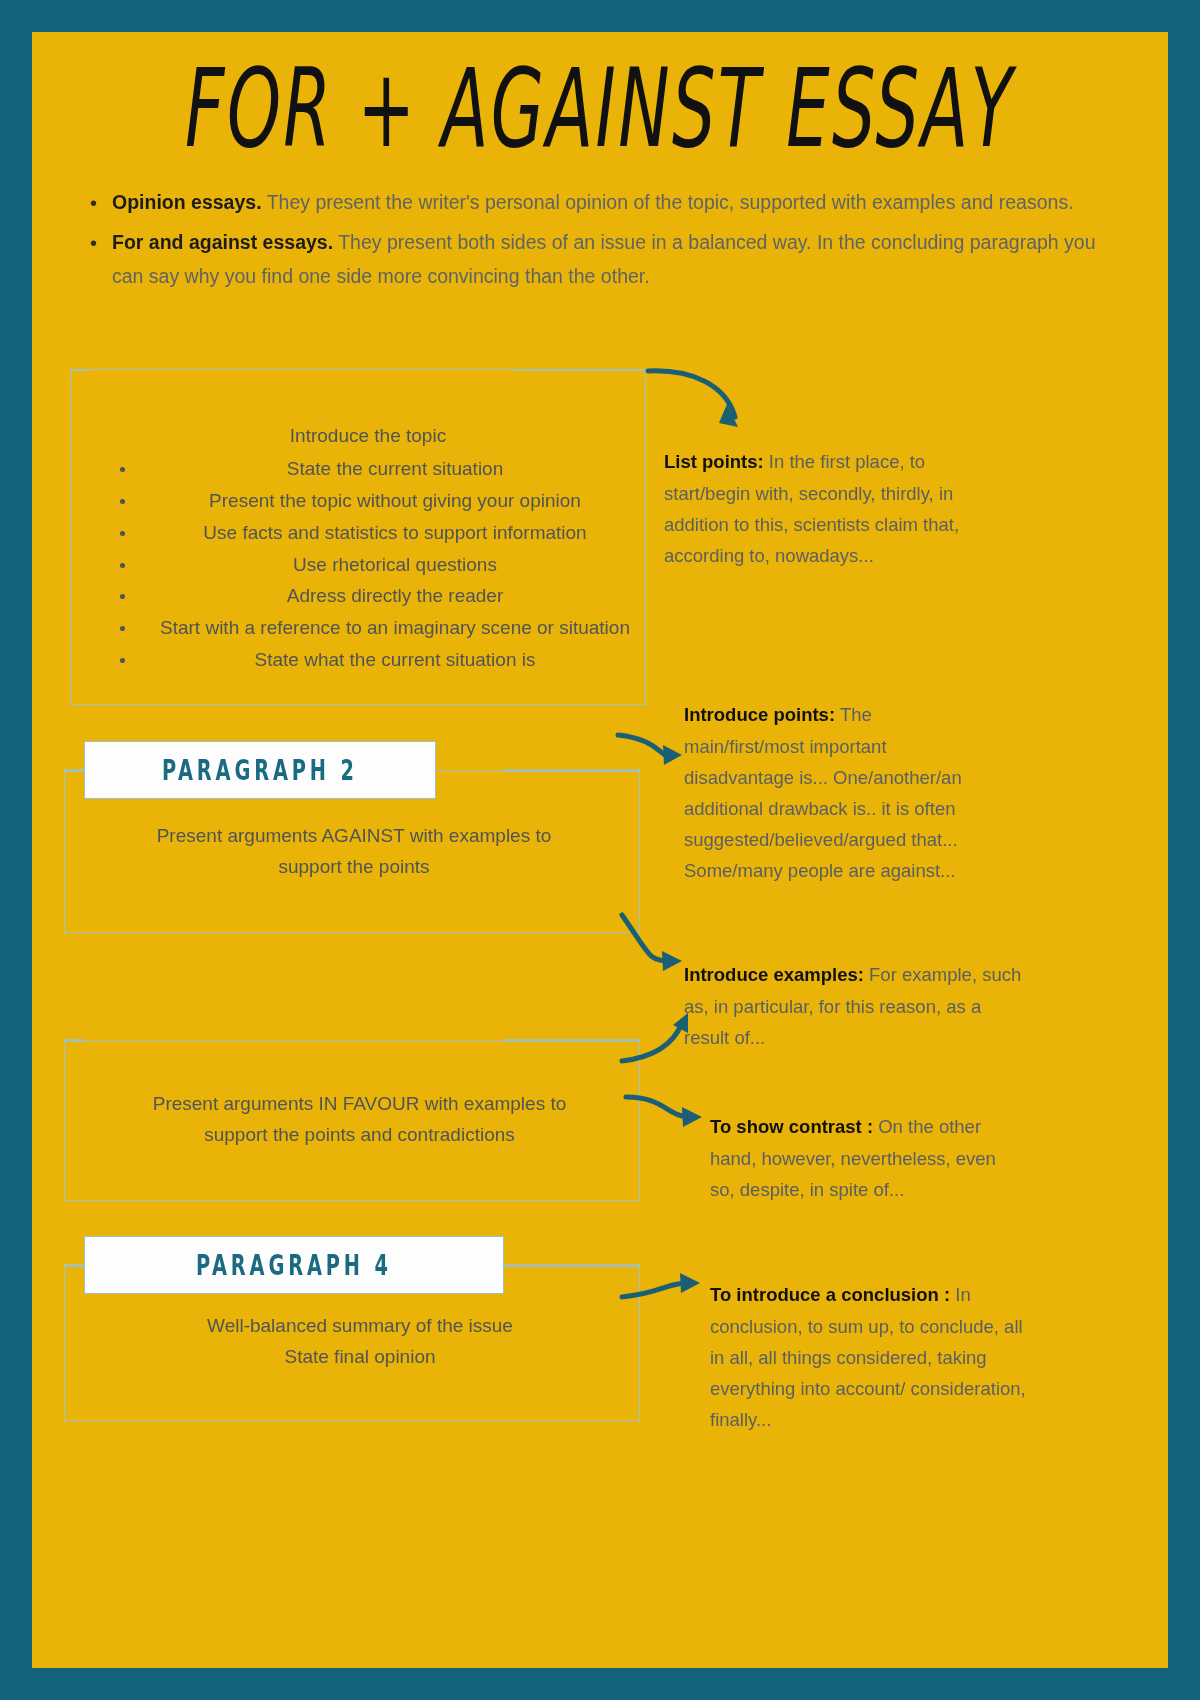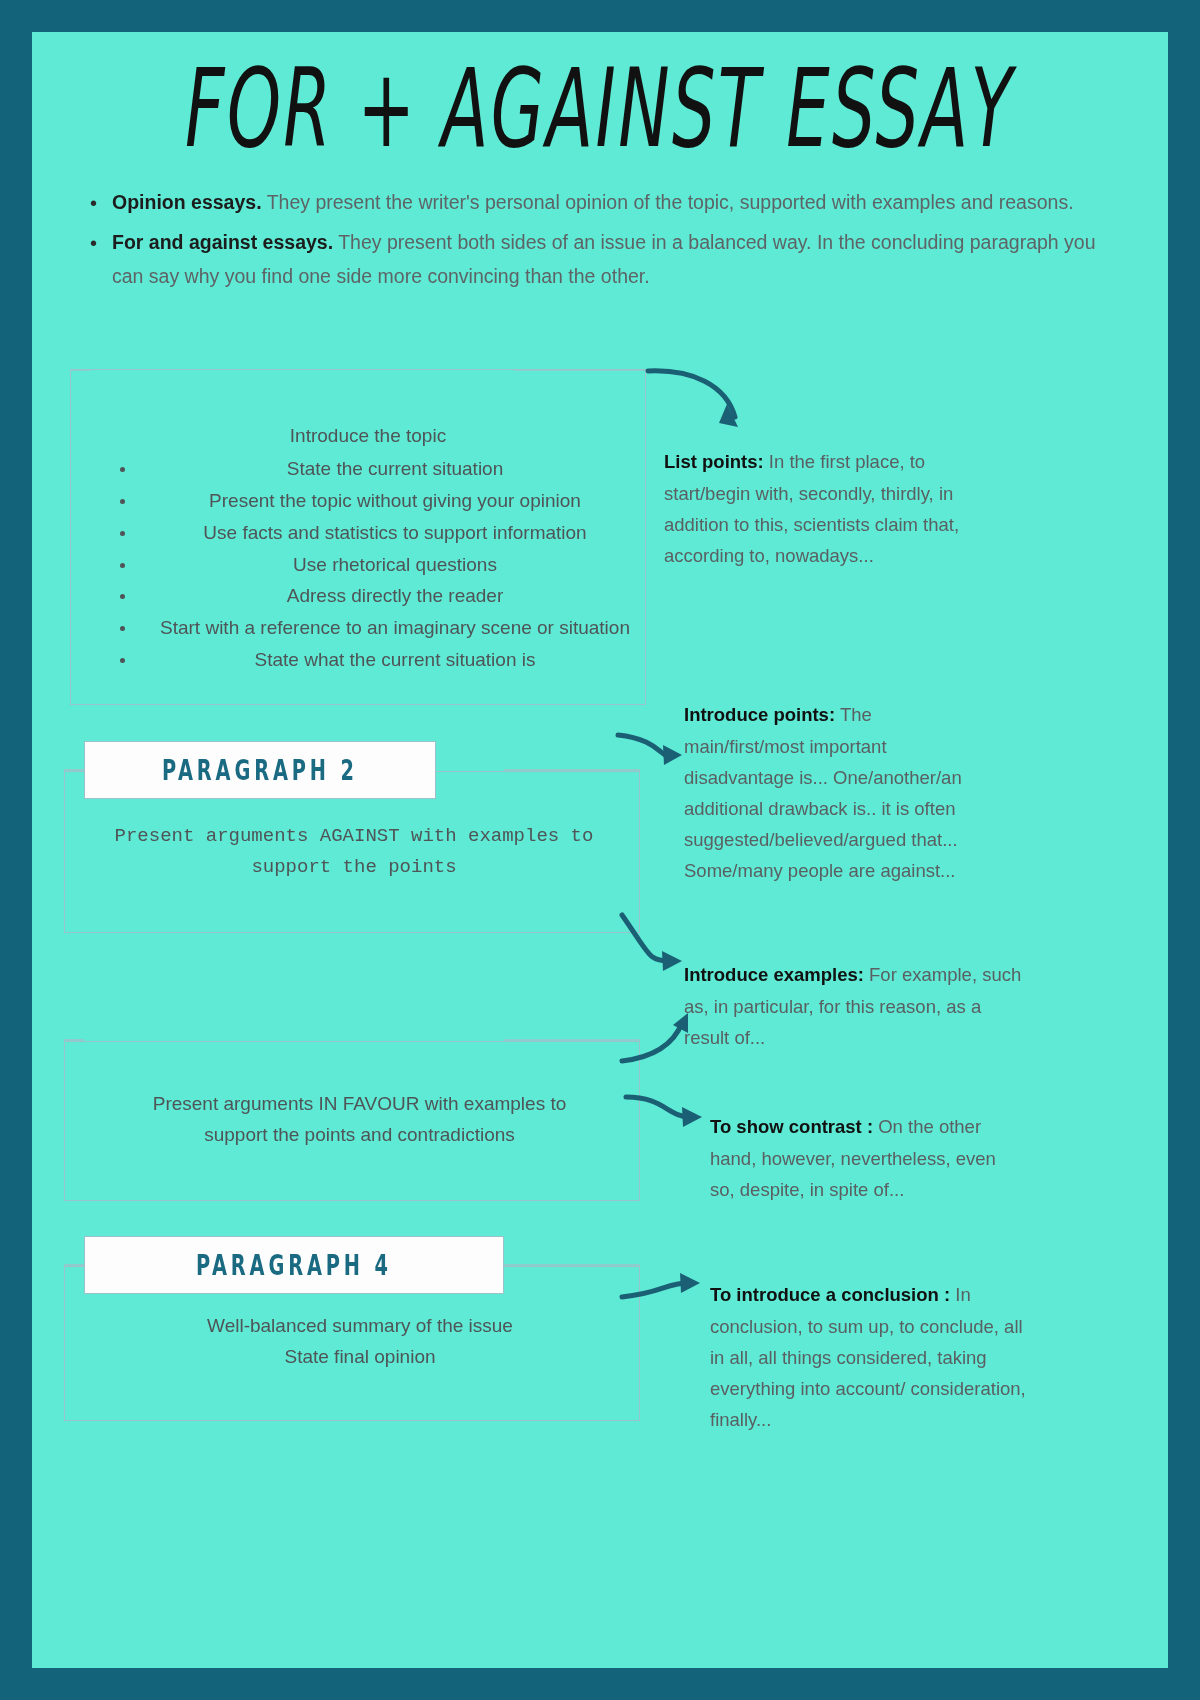--- a/index.html
+++ b/index.html
@@ -16,21 +16,21 @@
     overflow: hidden;
   }
 
   
   #page {
     position: absolute;
     left: 32px;
     top: 32px;
     width: 1136px;
     height: 1636px;
-    background: #5eead4;
+    background: #eab308;
     overflow: hidden;
   }
 
   
   #title {
     text-align: center;
     font-family: "Liberation Sans Narrow", "DejaVu Sans", sans-serif;
     font-size: 88px;
     line-height: 1.0;
     font-style: italic;
@@ -177,21 +177,21 @@
         <li>Adress directly the reader</li>
         <li>Start with a reference to an imaginary scene or situation</li>
         <li>State what the current situation is</li>
       </ul>
     </div>
 
     <div class="pbox" style="left:32px; top:440px; width:576px; height:162px;"></div>
     <div class="phead" style="left:52px; top:410px; width:352px; height:58px;">
       <span>PARAGRAPH 2</span>
     </div>
-    <div class="pbody" style="left:52px; top:490px; width:540px;font-family:Liberation Mono, monospace;">
+    <div class="pbody" style="left:52px; top:490px; width:540px;">
       <div>Present arguments AGAINST with examples to</div>
       <div>support the points</div>
     </div>
 
     <div class="pbox" style="left:32px; top:710px; width:576px; height:160px;"></div>
     <div class="pbody" style="left:55px; top:758px; width:545px;">
       <div>Present arguments IN FAVOUR with examples to</div>
       <div>support the points and contradictions</div>
     </div>
 

